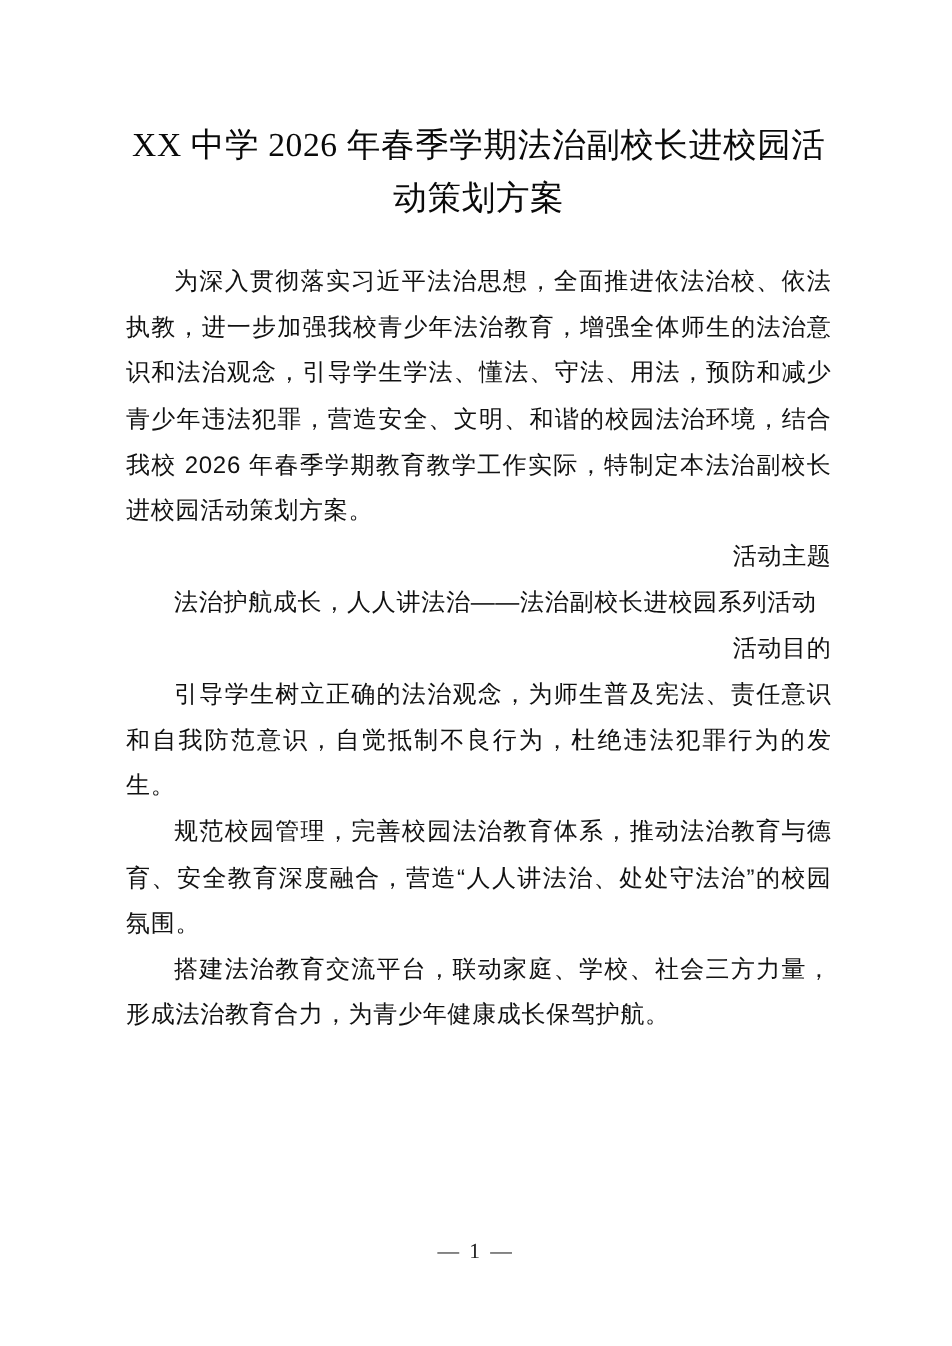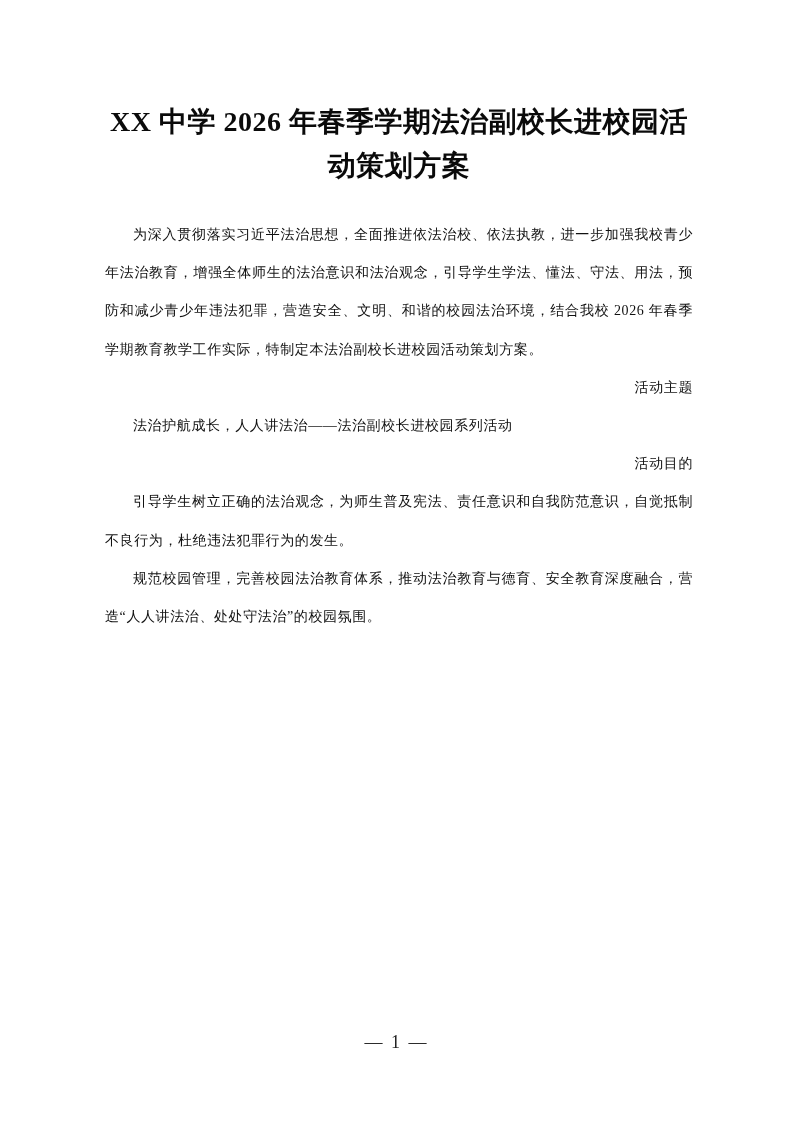--- a/index.html
+++ b/index.html
@@ -22,32 +22,32 @@
 
   .content {
     position: absolute;
     left: 105px;
     top: 100px;
     width: 588px;
   }
 
   .doc-title {
     font-family: "Liberation Serif", "DejaVu Serif", serif;
-    font-weight: bold;
+    font-weight: normal;
     font-size: 28px;
     line-height: 44px;
     text-align: center;
     letter-spacing: 0.5px;
     margin: 0 0 28px 0;
     color: #0a0a0a;
   }
 
   .body-block {
-    font-family: Liberation Serif, serif;
-    font-size: 14px;
+    font-family: Liberation Sans, sans-serif;
+    font-size: 20px;
     line-height: 38.2px;
     text-align: justify;
     text-justify: inter-ideograph;
     color: #111111;
     letter-spacing: 0.6px;
   }
 
   .para {
     margin: 0;
     text-indent: 2em;
@@ -82,19 +82,20 @@
 
     <h1 class="doc-title">XX 中学 2026 年春季学期法治副校长进校园活动策划方案</h1>
 
     <div class="body-block">
       <p class="para">为深入贯彻落实习近平法治思想，全面推进依法治校、依法执教，进一步加强我校青少年法治教育，增强全体师生的法治意识和法治观念，引导学生学法、懂法、守法、用法，预防和减少青少年违法犯罪，营造安全、文明、和谐的校园法治环境，结合我校 2026 年春季学期教育教学工作实际，特制定本法治副校长进校园活动策划方案。</p>
       <p class="heading-line">活动主题</p>
       <p class="para">法治护航成长，人人讲法治——法治副校长进校园系列活动</p>
       <p class="heading-line">活动目的</p>
       <p class="para">引导学生树立正确的法治观念，为师生普及宪法、责任意识和自我防范意识，自觉抵制不良行为，杜绝违法犯罪行为的发生。</p>
       <p class="para">规范校园管理，完善校园法治教育体系，推动法治教育与德育、安全教育深度融合，营造“人人讲法治、处处守法治”的校园氛围。</p>
+      <p class="para">搭建法治教育交流平台，联动家庭、学校、社会三方力量，形成法治教育合力，为青少年健康成长保驾护航。</p>
     </div>
 
   </div>
 
   <div class="footer">— 1 —</div>
 
 </div>
 
 </body></html>

